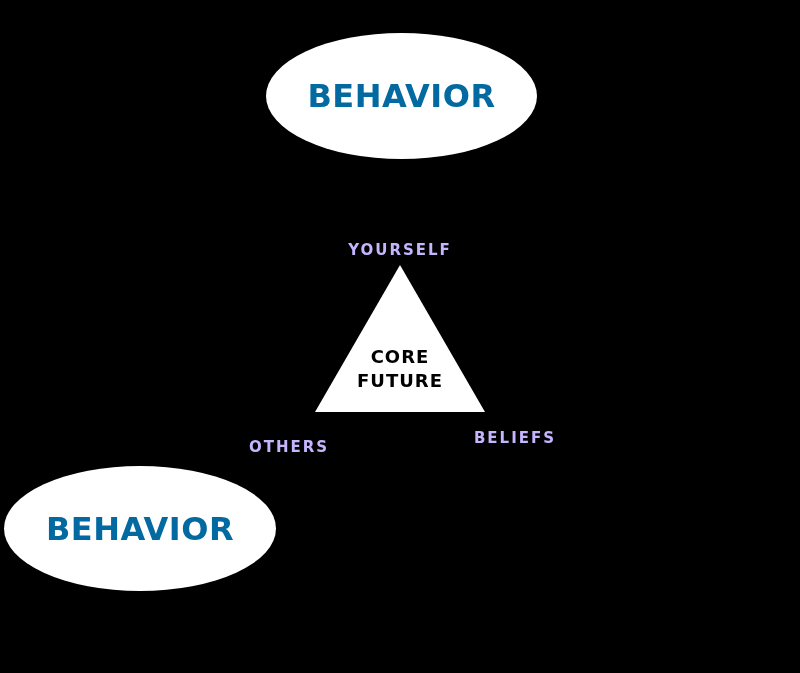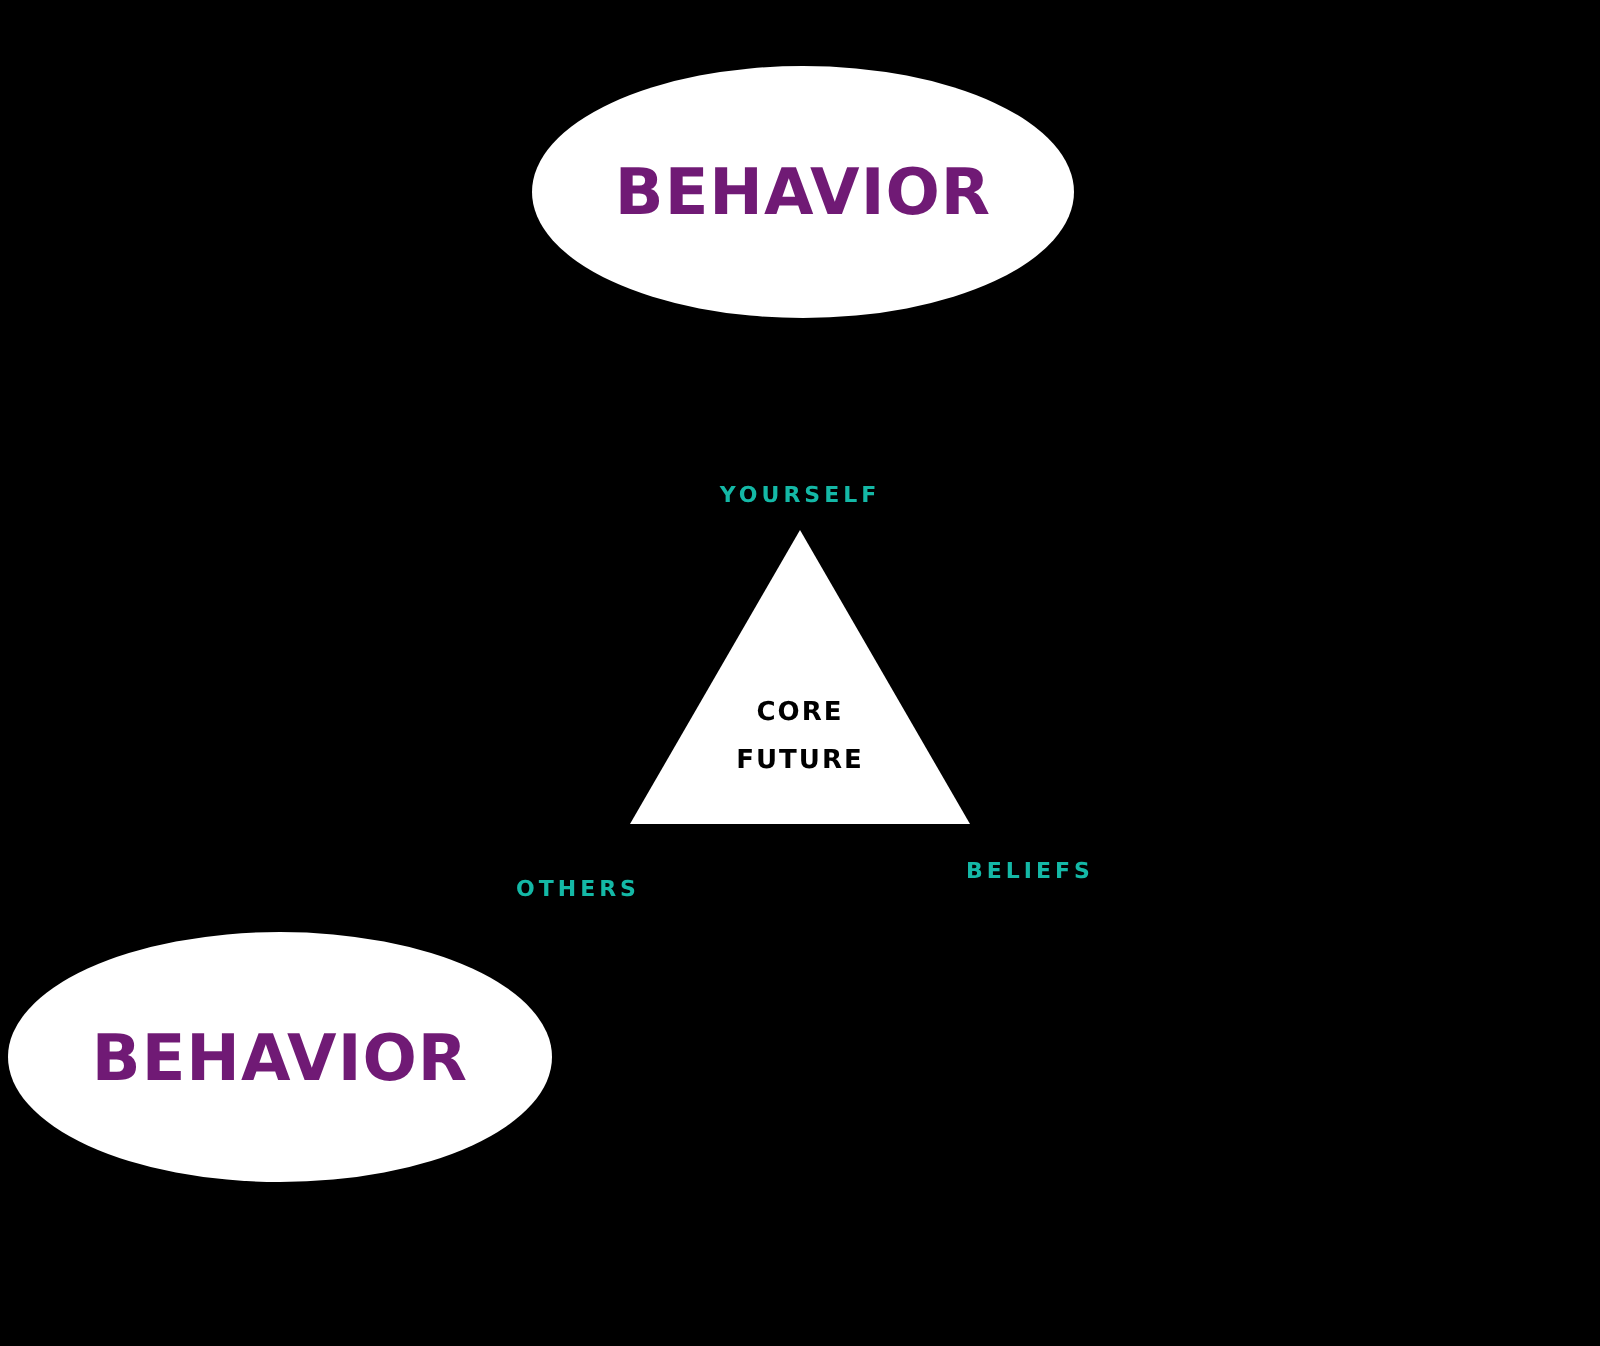--- a/index.html
+++ b/index.html
@@ -17,21 +17,21 @@
   }
   .ellipse {
     position: absolute;
     background: #ffffff;
     border-radius: 50%;
     display: flex;
     align-items: center;
     justify-content: center;
   }
   .node-label {
-    color: #701a75;
+    color: #0369a1;
     font-weight: bold;
     font-size: 32px;
     letter-spacing: 0.5px;
     white-space: nowrap;
   }
   .ellipse-behavior {
     left: 266px;
     top: 33px;
     width: 271px;
     height: 126px;
@@ -58,29 +58,29 @@
     clip-path: polygon(50% 0%, 100% 100%, 0% 100%);
   }
   .triangle-text {
     position: absolute;
     left: 0;
     right: 0;
     top: 80px;
     text-align: center;
     color: #000000;
     font-weight: bold;
-    font-size: 13px;
+    font-size: 18px;
     letter-spacing: 1px;
     line-height: 24px;
   }
   .belief-label {
     position: absolute;
-    color: #14b8a6;
+    color: #c4b5fd;
     font-weight: bold;
-    font-size: 11px;
+    font-size: 15px;
     letter-spacing: 2px;
     white-space: nowrap;
     transform: translateX(-50%);
   }
   .label-yourself {
     left: 400px;
     top: 241px;
   }
   .label-others {
     left: 289px;

